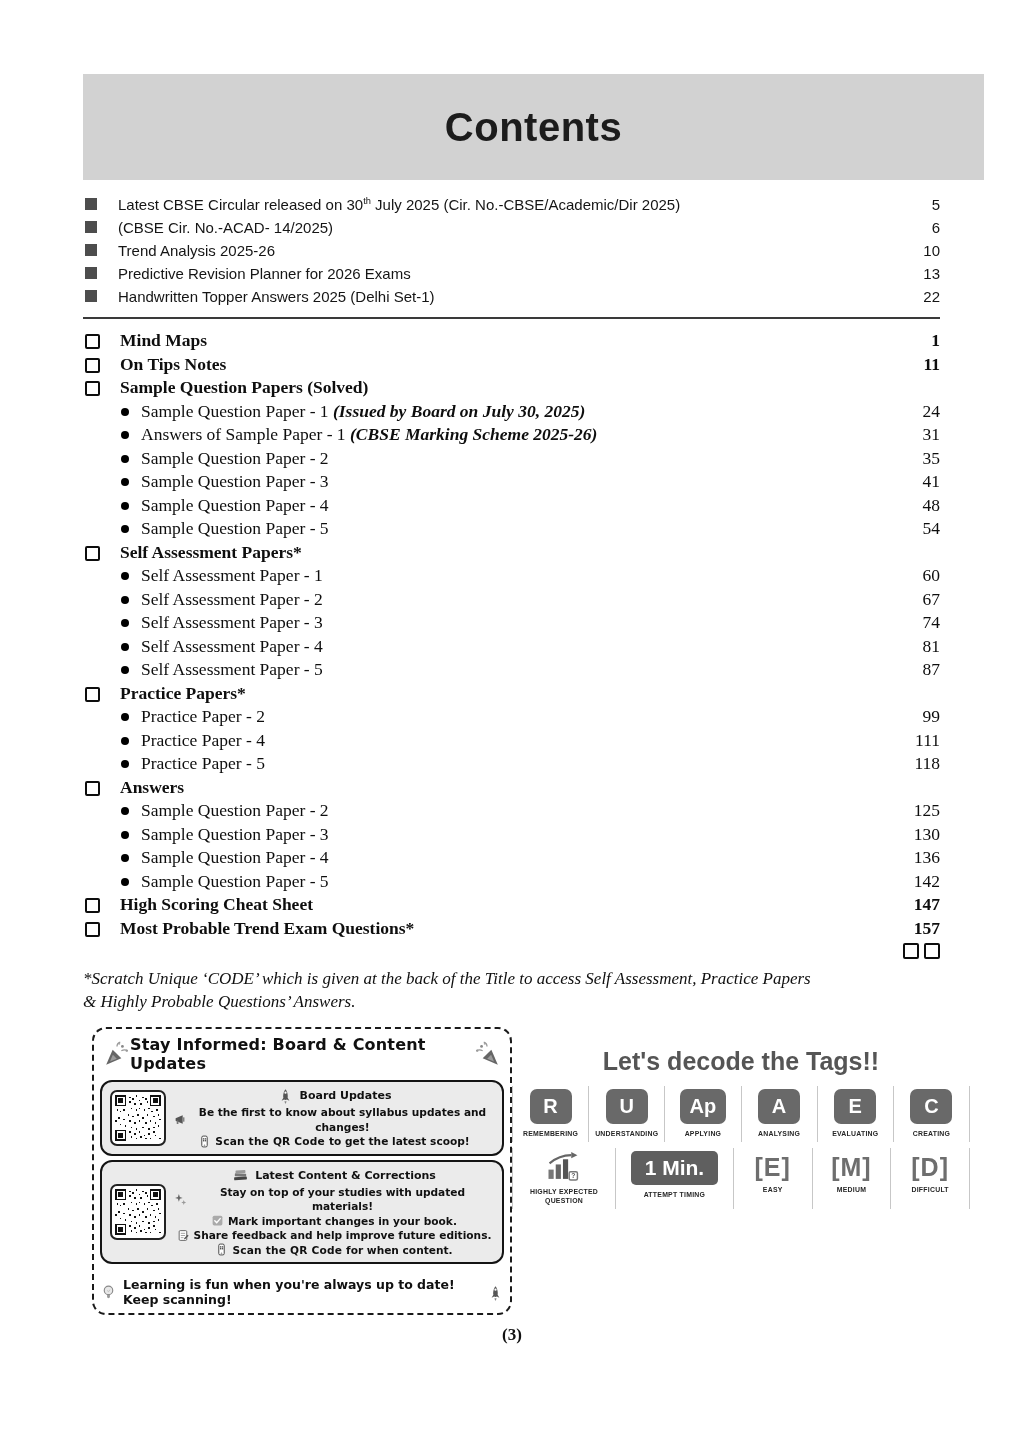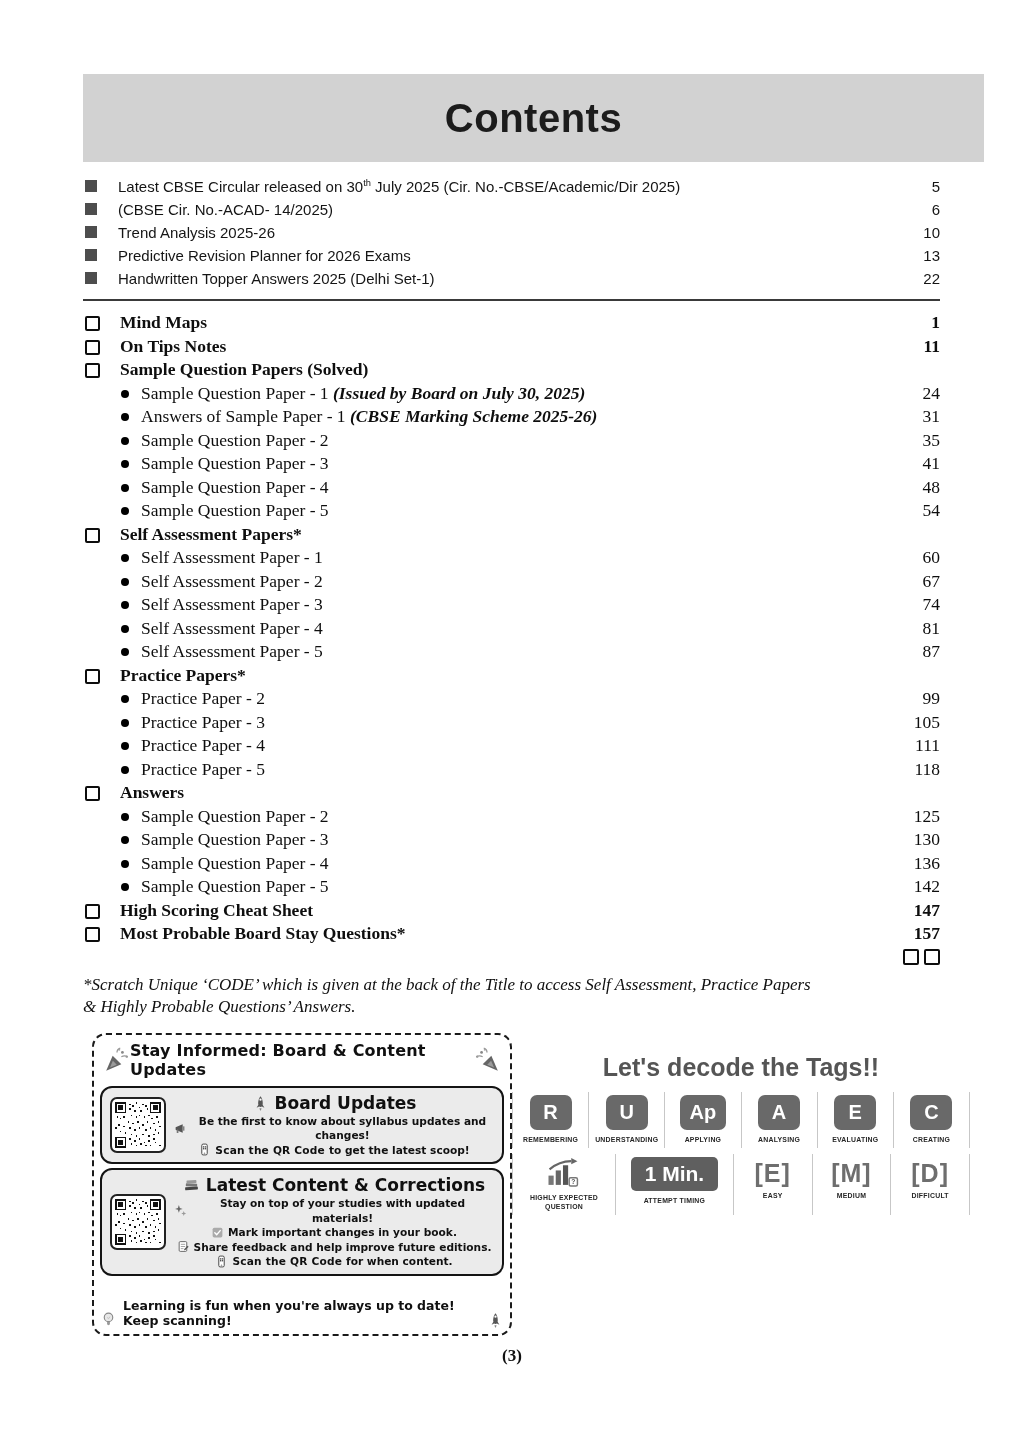--- a/index.html
+++ b/index.html
@@ -1,19 +1,19 @@
 <!DOCTYPE html>
 <html style="--banner-bg: #d2d2d2; --divider: #3a3a3a; --updates-box-bg: #ebebeb; --badge-bg: #696969; --timing-badge-bg: #5f5f5f; --tags-title: #555555;"><head>
 <meta charset="utf-8">
 <style>
   html,body{margin:0;padding:0;background:#fff;}
   .page{position:relative;width:1024px;height:1440px;background:#fff;overflow:hidden;
         font-family:"Liberation Sans",sans-serif;color:#111;}
   
-  .banner{margin:74px 40px 0 83px;height:88px;background:var(--banner-bg,#d2d2d2);
+  .banner{margin:74px 40px 0 83px;height:106px;background:var(--banner-bg,#d2d2d2);
           display:flex;align-items:center;justify-content:center;}
   .banner h1{margin:0;font:700 40px "Liberation Sans",sans-serif;color:#1c1c1c;letter-spacing:.5px;}
   
   .top-list{margin:13px 84px 0 85px;}
   .top-row{display:flex;align-items:flex-start;font-size:15px;line-height:23px;color:#151515;}
   .sq-bullet{flex:none;width:12px;height:12px;background:#4d4d4d;margin:5px 21px 0 0;}
   .top-text{flex:1;}
   .top-page{align-self:flex-end;margin-left:12px;}
   .sup{vertical-align:super;font-size:62%;line-height:0;}
   
@@ -36,24 +36,24 @@
   .bottom{display:flex;margin:14px 54px 0 92px;align-items:flex-start;}
   .updates{width:404px;flex:none;border:2px dashed #1a1a1a;border-radius:14px;padding:5px 6px 4px;
            font-family:"DejaVu Sans",sans-serif;color:#101010;}
   .updates-title{display:flex;align-items:center;justify-content:space-between;padding:1px 4px 3px;}
   .updates-title .tt{font-size:16px;font-weight:700;letter-spacing:.2px;}
   .ubox{border:2.5px solid #141414;border-radius:12px;background:var(--updates-box-bg,#ebebeb);
         display:flex;align-items:center;gap:8px;padding:5px 8px;margin-top:4px;}
   .qr{flex:none;width:56px;height:56px;background:#fff;border:2px solid #222;border-radius:7px;padding:3px;box-sizing:border-box;}
   .qr svg{width:100%;height:100%;display:block;}
   .ubox-content{flex:1;text-align:center;}
-  .ubox-heading{display:flex;justify-content:center;align-items:center;gap:6px;font-size:17px;font-weight:700;margin-bottom:1px;}
+  .ubox-heading{display:flex;justify-content:center;align-items:center;gap:6px;font-size:11px;font-weight:700;margin-bottom:1px;}
   .uline{display:flex;justify-content:center;align-items:center;gap:4px;font-size:10.6px;font-weight:700;line-height:14.5px;}
   .uline .xb{letter-spacing:.2px;}
-  .updates-footer{display:flex;align-items:flex-end;justify-content:center;gap:6px;font-size:12.5px;font-weight:700;padding:22px 0 2px;}
+  .updates-footer{display:flex;align-items:center;justify-content:center;gap:6px;font-size:12.5px;font-weight:700;padding:13px 0 2px;}
   .icn svg{width:17px;height:17px;display:block;}
   .icn.lg svg{width:26px;height:26px;}
   .icn.sm svg{width:13px;height:13px;}
   .icn.flip svg{transform:scaleX(-1);}
   
   .tags{flex:1;padding-top:20px;font-family:"Liberation Sans",sans-serif;}
   .tags-title{text-align:center;font-size:25px;font-weight:700;color:var(--tags-title,#555);margin-bottom:10px;}
   .tag-row{display:flex;align-items:stretch;}
   .tag-row + .tag-row{margin-top:6px;}
   .tag-cell{display:flex;flex-direction:column;align-items:center;justify-content:flex-start;
@@ -201,25 +201,20 @@
         <span class="t">Practice Papers*</span>
         <span class="pg"></span>
       </div>
       <div class="toc-row sub">
         <span class="dot"></span>
         <span class="t">Practice Paper - 2</span>
         <span class="pg">99</span>
       </div>
       <div class="toc-row sub">
         <span class="dot"></span>
-        <span class="t">Practice Paper - 3</span>
-        <span class="pg">105</span>
-      </div>
-      <div class="toc-row sub">
-        <span class="dot"></span>
         <span class="t">Practice Paper - 4</span>
         <span class="pg">111</span>
       </div>
       <div class="toc-row sub">
         <span class="dot"></span>
         <span class="t">Practice Paper - 5</span>
         <span class="pg">118</span>
       </div>
       <div class="toc-row section">
         <span class="cbx"></span>
@@ -246,21 +241,21 @@
         <span class="t">Sample Question Paper - 5</span>
         <span class="pg">142</span>
       </div>
       <div class="toc-row section">
         <span class="cbx"></span>
         <span class="t">High Scoring Cheat Sheet</span>
         <span class="pg">147</span>
       </div>
       <div class="toc-row section">
         <span class="cbx"></span>
-        <span class="t">Most Probable Board Stay Questions*</span>
+        <span class="t">Most Probable Trend Exam Questions*</span>
         <span class="pg">157</span>
       </div>
     </div>
 
   <div class="dbl-row">
     <span class="cbx2"></span>
     <span class="cbx2"></span>
   </div>
 
   <div class="footnote">

